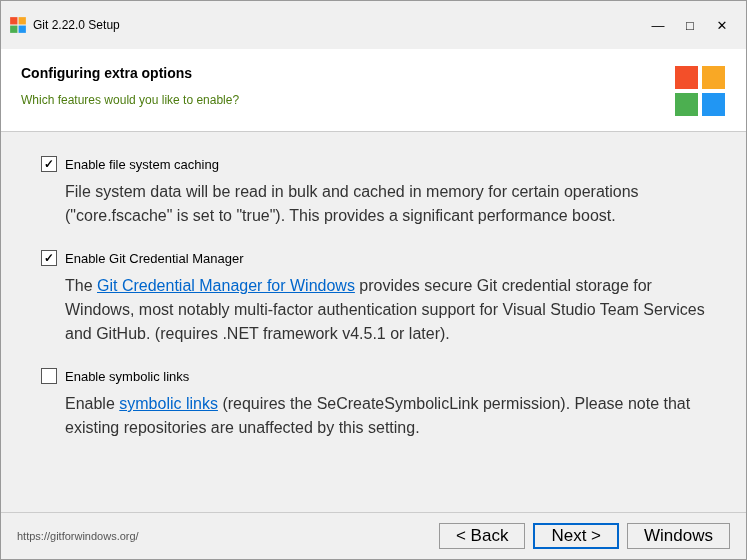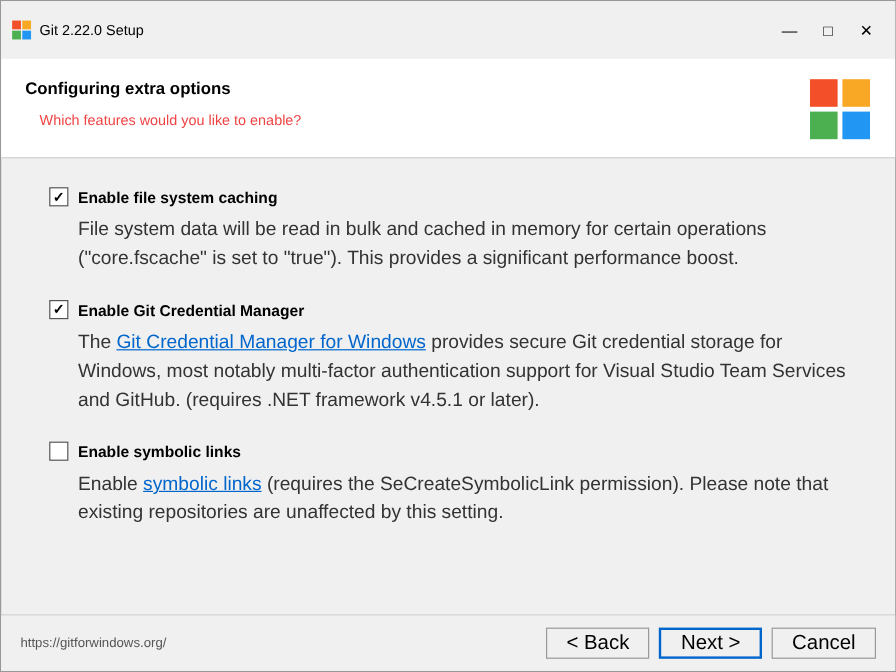--- a/index.html
+++ b/index.html
@@ -71,22 +71,21 @@
       flex-direction: column;
     }
     .header-title {
       font-size: 14px;
       font-weight: bold;
       color: #000;
       margin-bottom: 12px;
     }
     .header-subtitle {
       font-size: 12px;
-      color: #ef4444;
-      margin-left: 12px;
+      color: #4d7c0f;
     }
     .git-logo {
       width: 52px;
       height: 52px;
       flex-shrink: 0;
     }
     .content {
       flex: 1;
       padding: 24px 40px 16px 40px;
       overflow-y: auto;
@@ -118,21 +117,21 @@
     }
     .checkbox.checked::after {
       content: '✓';
       font-size: 12px;
       color: #000;
       font-weight: bold;
       line-height: 1;
     }
     .option-label {
       font-size: 13px;
-      font-weight: bold;
+      font-weight: normal;
       color: #000;
     }
     .option-desc {
       margin-left: 24px;
       font-size: 16px;
       color: #333;
       line-height: 1.5;
     }
     .link {
       color: #0066cc;
@@ -250,16 +249,16 @@
 
   </div>
 
   <div class="divider"></div>
 
   <div class="footer">
     <span class="footer-url">https://gitforwindows.org/</span>
     <div class="footer-buttons">
       <button class="btn">&lt; Back</button>
       <button class="btn primary">Next &gt;</button>
-      <button class="btn">Cancel</button>
+      <button class="btn">Windows</button>
     </div>
   </div>
 </div>
 
 </body></html>

